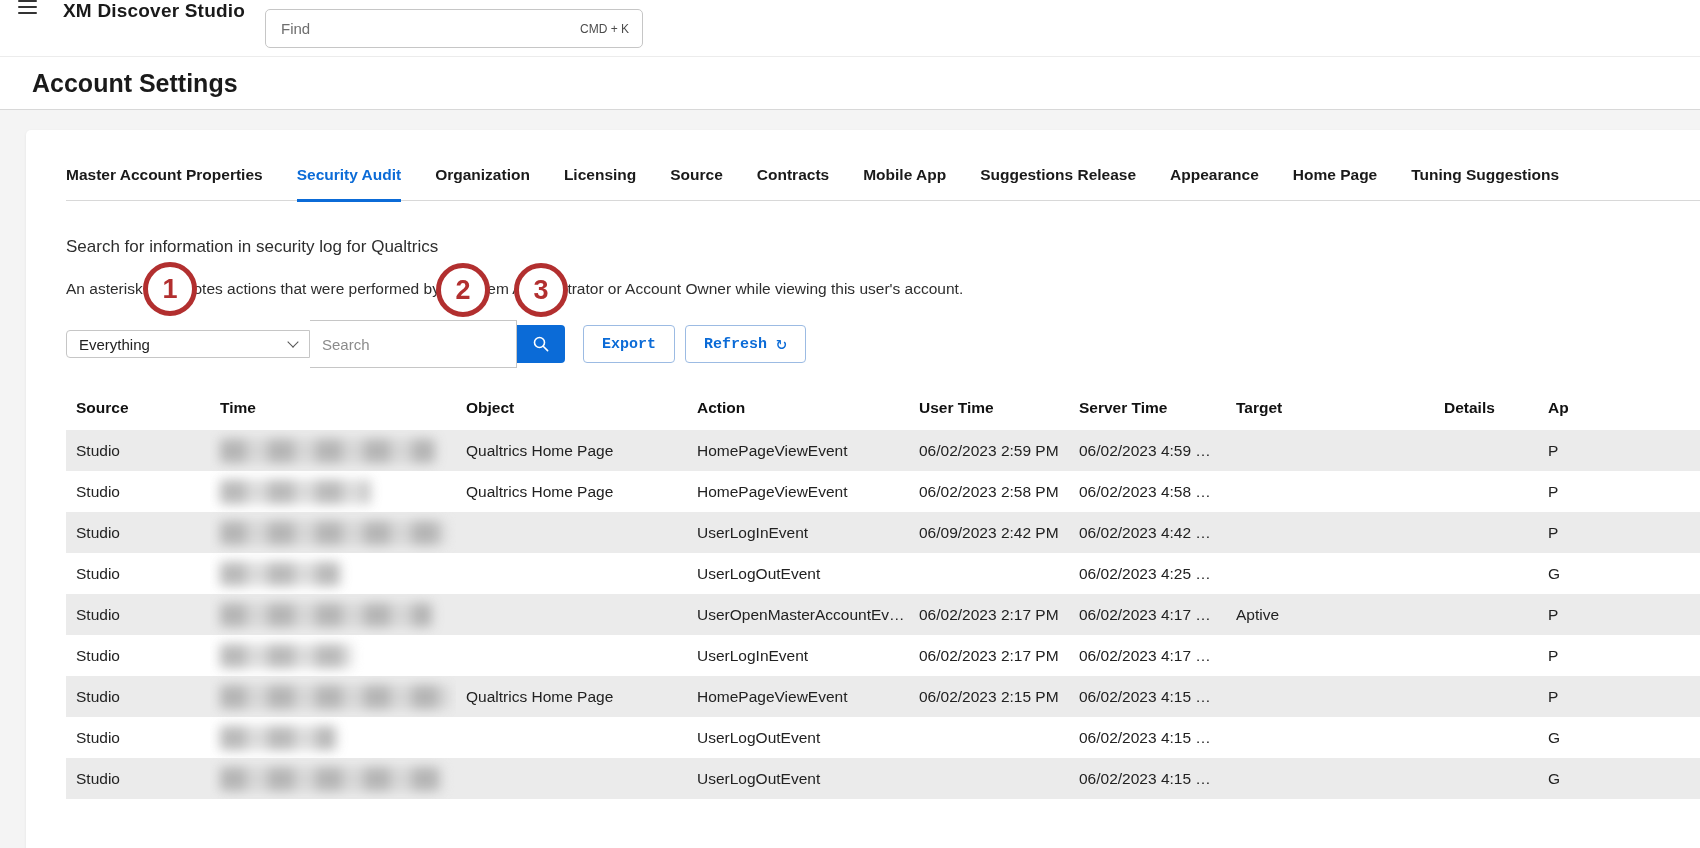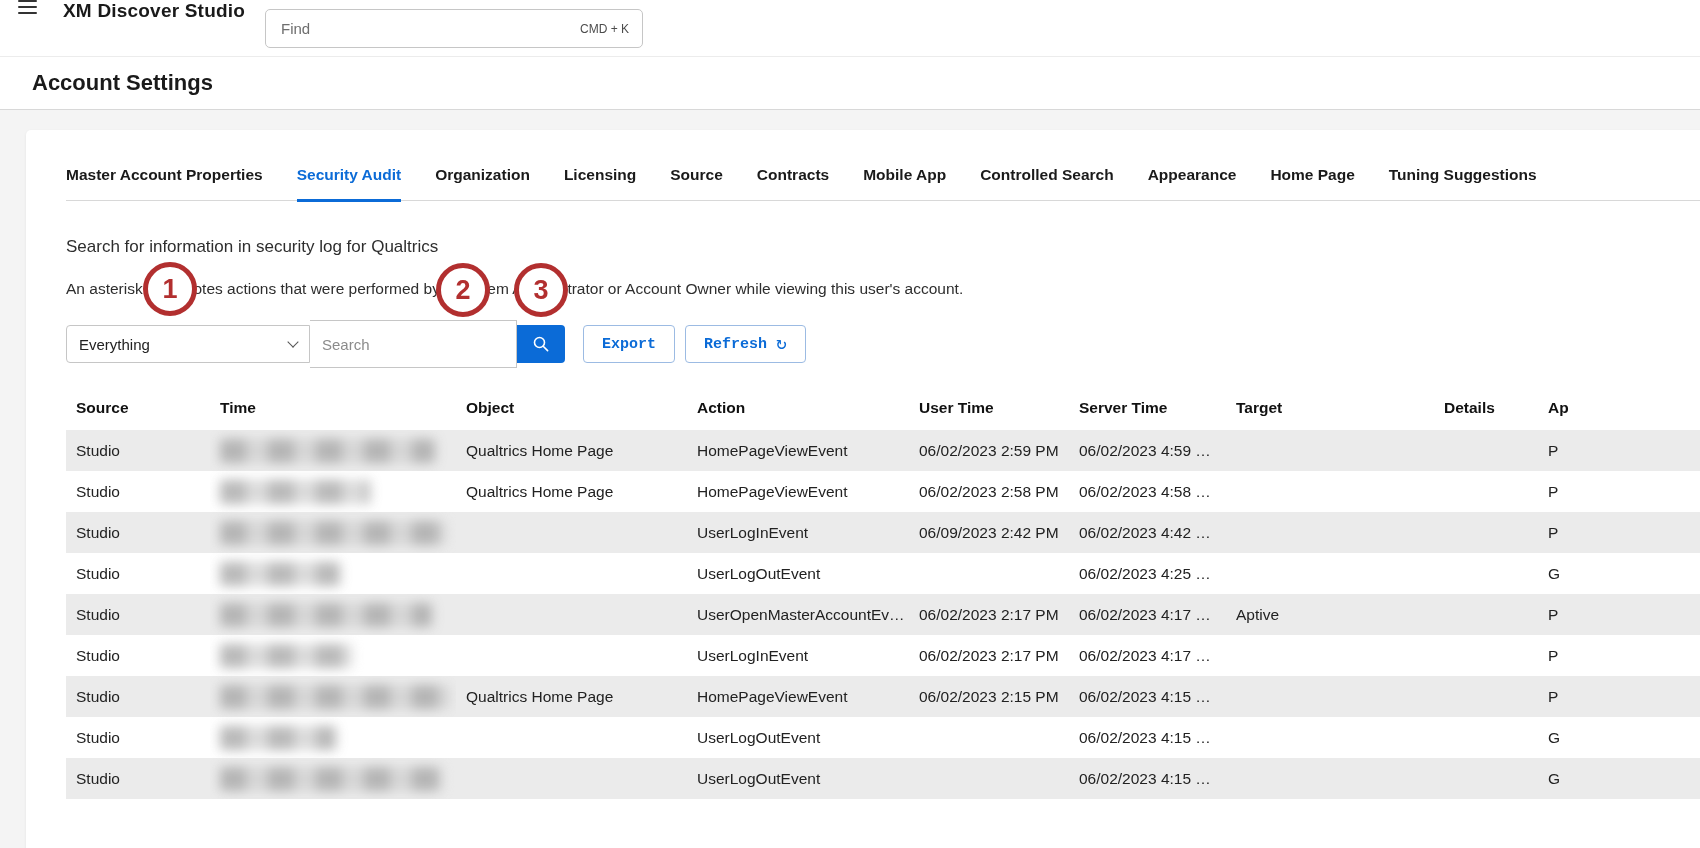--- a/index.html
+++ b/index.html
@@ -28,21 +28,21 @@
     font-family: inherit; color: #14532d; background: transparent;
   }
   .find-box input::placeholder { color: #6e6e6e; }
   .find-shortcut { font-size: 12px; color: #4c4c4c; white-space: nowrap; }
 
   
   .page-header {
     height: 53px; background: #fff; border-bottom: 1px solid #d8d8d8;
     display: flex; align-items: center; padding-left: 32px;
   }
-  .page-title { font-size: 22px; font-weight: 600; margin: 0; }
+  .page-title { font-size: 25px; font-weight: 600; margin: 0; }
 
   
   .card {
     position: absolute; left: 26px; top: 130px; width: 1820px; height: 770px;
     background: #fff; border-radius: 5px; box-shadow: 0 1px 3px rgba(0,0,0,.07);
     padding: 36px 0 0 40px;
   }
 
   
   .tab-bar { display: flex; gap: 34px; border-bottom: 1px solid #d8d8d8; }
@@ -53,21 +53,21 @@
   }
   .tab.active { color: #0b6bd7; border-bottom-color: #0b6bd7; }
 
   
   .section-heading { margin-top: 36px; font-size: 17px; color: #2e2e2e; }
   .note { margin-top: 23px; font-size: 15.5px; color: #2e2e2e; }
 
   
   .controls { margin-top: 22px; display: flex; align-items: center; }
   .dropdown {
-    width: 244px; height: 38px; border: 1px solid #c6c6c6; border-radius: 4px 0 0 4px;
+    width: 244px; height: 28px; border: 1px solid #c6c6c6; border-radius: 4px 0 0 4px;
     display: flex; align-items: center; justify-content: space-between;
     padding: 0 12px; font-size: 15px; color: #222; background: #fff; cursor: pointer;
   }
   .chevron {
     width: 8px; height: 8px; border-right: 1.5px solid #555; border-bottom: 1.5px solid #555;
     transform: rotate(45deg); margin-top: -4px;
   }
   .search-input {
     width: 207px; height: 48px; border: 1px solid #c6c6c6; border-left: none;
     padding: 0 12px; font-size: 15px; font-family: inherit; color: #333; outline: none;
@@ -151,21 +151,21 @@
 <div class="card">
 
   <div class="tab-bar">
       <div class="tab">Master Account Properties</div>
       <div class="tab active">Security Audit</div>
       <div class="tab">Organization</div>
       <div class="tab">Licensing</div>
       <div class="tab">Source</div>
       <div class="tab">Contracts</div>
       <div class="tab">Mobile App</div>
-      <div class="tab">Controlled Search</div>
+      <div class="tab">Suggestions Release</div>
       <div class="tab">Appearance</div>
       <div class="tab">Home Page</div>
       <div class="tab">Tuning Suggestions</div>
     </div>
 
   <div class="section-heading">Search for information in security log for Qualtrics</div>
   <div class="note">An asterisk (*) denotes actions that were performed by a System Administrator or Account Owner while viewing this user's account.</div>
 
   <div class="controls">
     <div class="dropdown">

